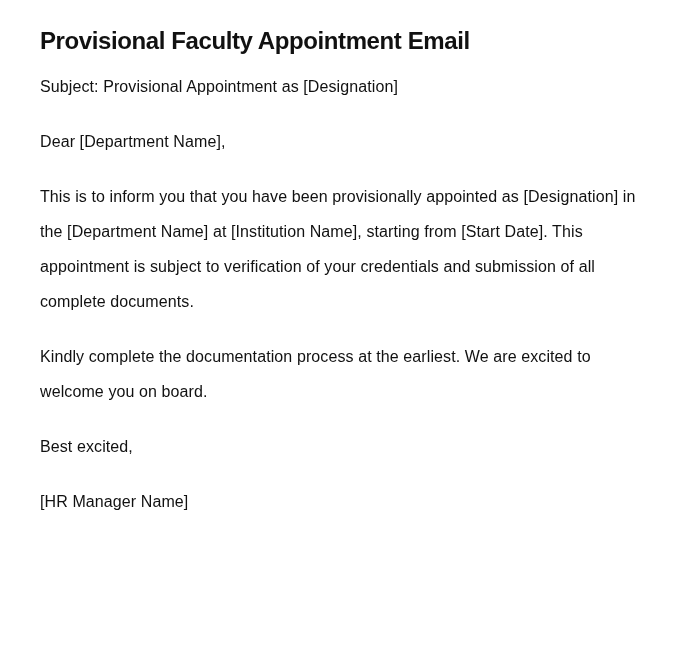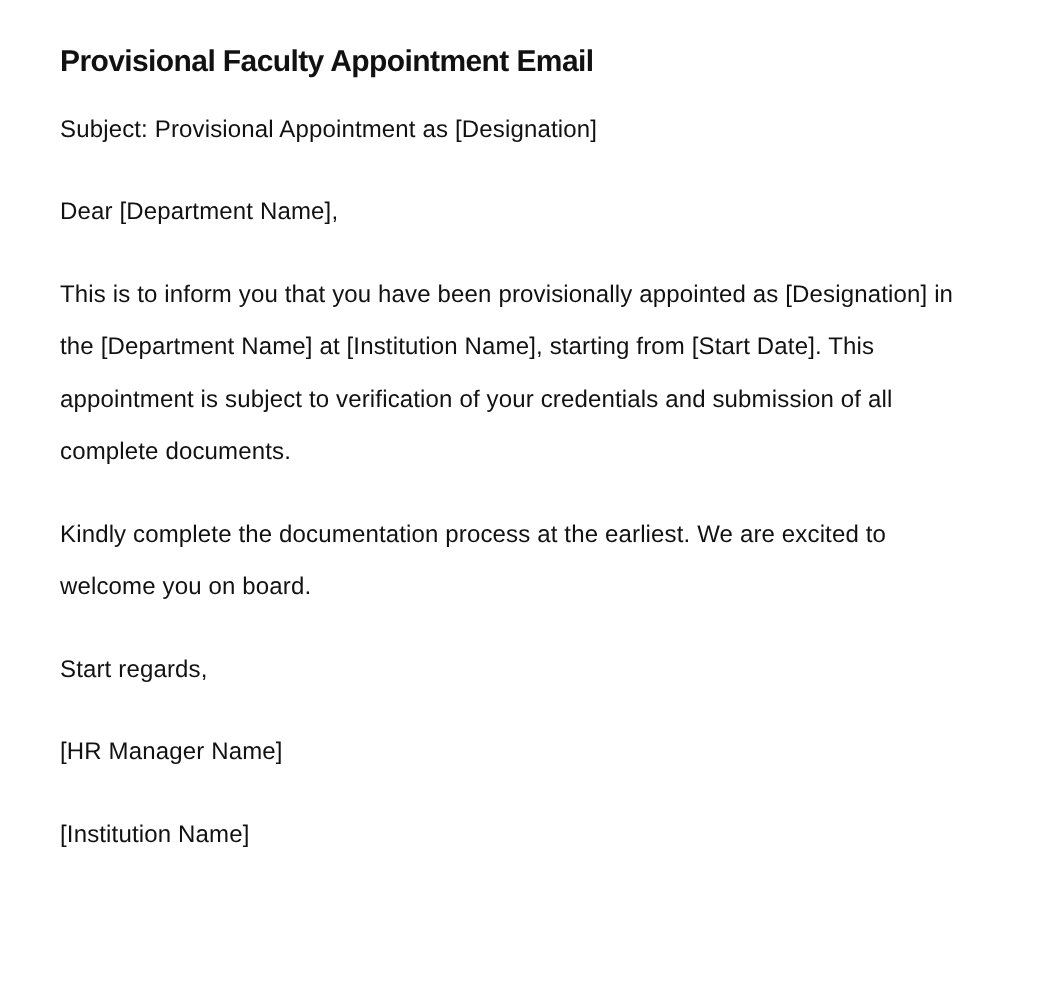--- a/index.html
+++ b/index.html
@@ -1,28 +1,27 @@
 <!DOCTYPE html>
 <html><head>
   <meta charset="utf-8">
   <style>
     html, body { margin: 0; padding: 0; background: #ffffff; }
     body { width: 700px; height: 656px; overflow: hidden; position: relative;
       font-family: "Liberation Sans", "DejaVu Sans", sans-serif; color: #111111; }
     .doc { position: absolute; left: 40px; top: 24px; width: 606px; }
-    .title { font-size: 20px; font-weight: bold; margin: 0; line-height: 34px; letter-spacing: -0.4px; }
+    .title { font-size: 24px; font-weight: bold; margin: 0; line-height: 34px; letter-spacing: -0.4px; }
     .p { font-size: 16px; line-height: 35px; margin: 0; letter-spacing: 0.1px; }
     .subject { margin-top: 11px; }
     .gap { margin-top: 20px; }
   </style>
 </head>
 <body>
 
 <div class="doc">
   <h1 class="title">Provisional Faculty Appointment Email</h1>
   <p class="p subject">Subject: Provisional Appointment as [Designation]</p>
   <p class="p gap">Dear [Department Name],</p>
   <p class="p gap">This is to inform you that you have been provisionally appointed as [Designation] in the [Department Name] at [Institution Name], starting from [Start Date]. This appointment is subject to verification of your credentials and submission of all complete documents.</p>
   <p class="p gap">Kindly complete the documentation process at the earliest. We are excited to welcome you on board.</p>
-  <p class="p gap">Start regards,</p>
+  <p class="p gap">Best excited,</p>
   <p class="p gap">[HR Manager Name]</p>
-  <p class="p gap">[Institution Name]</p>
 </div>
 
 </body></html>

